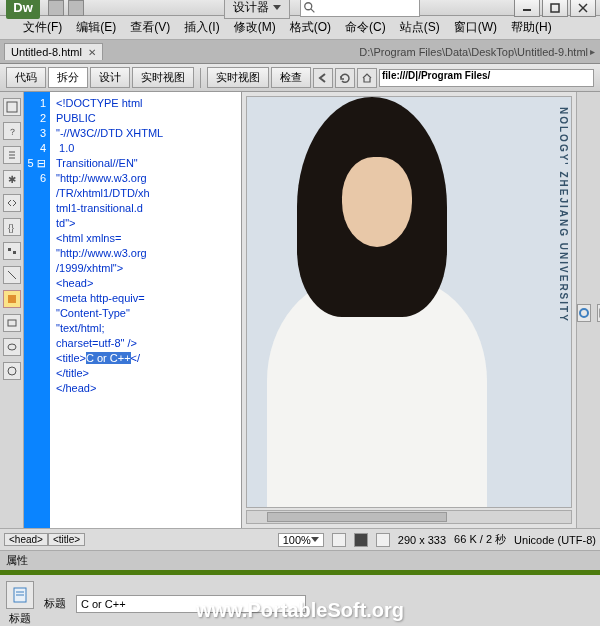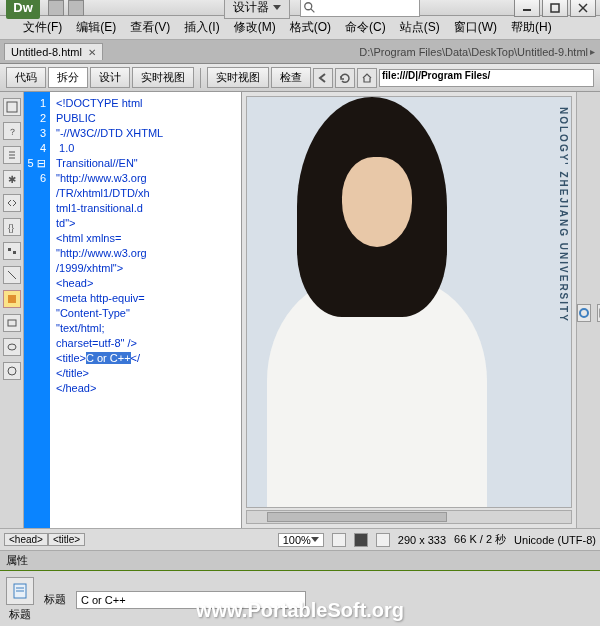--- a/index.html
+++ b/index.html
@@ -56,21 +56,21 @@
 .right-rail { width: 24px; background: #d6d6d6; border-left: 1px solid #aaa; display: flex; flex-direction: row; align-items: center; gap: 6px; padding-top: 6px; }
 
 .statusbar { height: 22px; background: #dcdcdc; border-top: 1px solid #aaa; display: flex; align-items: center; font-size: 11px; padding: 0 4px; gap: 8px; }
 .status-tags { display: flex; }
 .status-tag { border: 1px solid #999; padding: 0 4px; font-size: 10px; background: #e8e8e8; }
 .zoom-box { margin-left: auto; border: 1px solid #999; padding: 0 4px; background: #fff; display: flex; align-items: center; }
 .status-icon { width: 14px; height: 14px; border: 1px solid #999; background: #f0f0f0; }
 .status-icon.dark { background: #444; }
 
 .prop-panel { height: 84px; background: #d8d8d8; border-top: 1px solid #aaa; }
-.prop-header { font-size: 11px; padding: 2px 6px; background: #c8c8c8; border-bottom: 1px solid #4d7c0f; }
+.prop-header { font-size: 11px; padding: 2px 6px; background: #c8c8c8; border-bottom: 5px solid #4d7c0f; }
 .prop-body { display: flex; align-items: center; padding: 6px; gap: 10px; }
 .prop-icon { width: 28px; height: 28px; border: 1px solid #999; background: #e8e8e8; display: flex; align-items: center; justify-content: center; }
 .prop-label { font-size: 11px; }
 .prop-input { border: 1px solid #999; background: #fff; height: 18px; width: 230px; font-size: 11px; padding: 0 4px; }
 
 .watermark { position: absolute; bottom: 4px; left: 0; right: 0; text-align: center; font-size: 20px; font-weight: bold; color: #fff; text-shadow: 1px 1px 2px rgba(0,0,0,0.3); pointer-events: none; }
 
 .chevron { display: inline-block; width: 0; height: 0; border-left: 4px solid transparent; border-right: 4px solid transparent; border-top: 5px solid #444; }
 svg { display: block; }
 </style>

